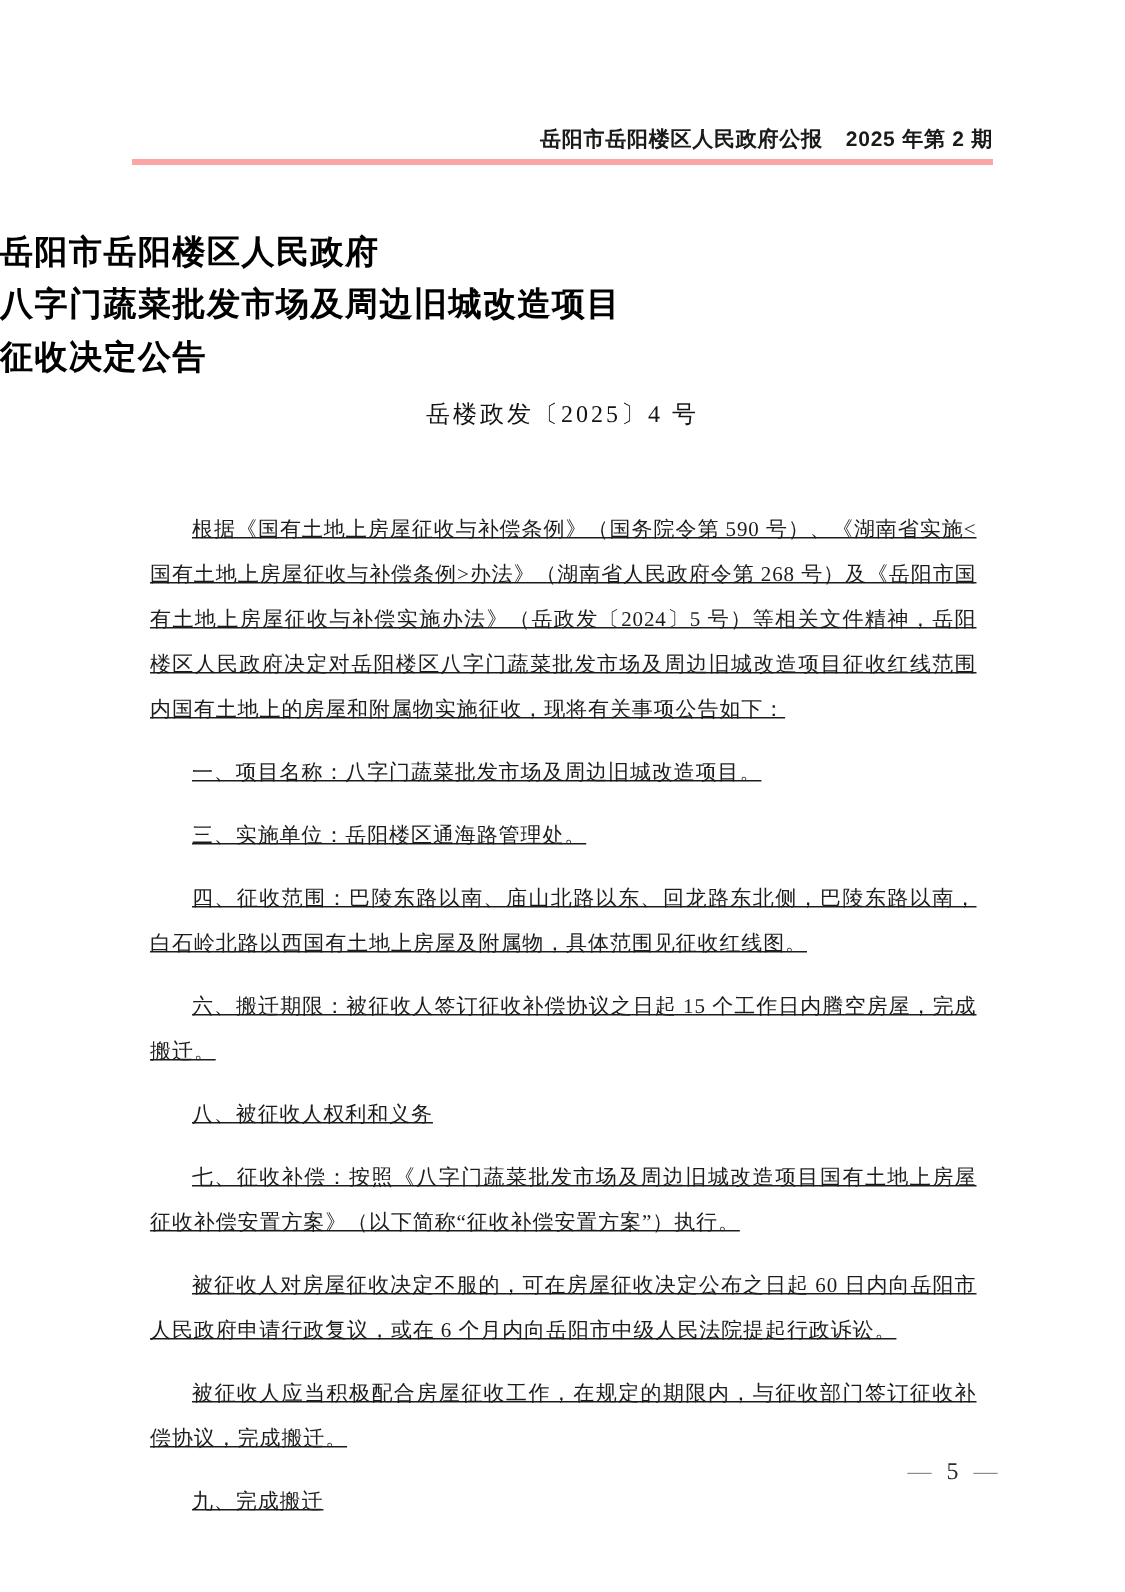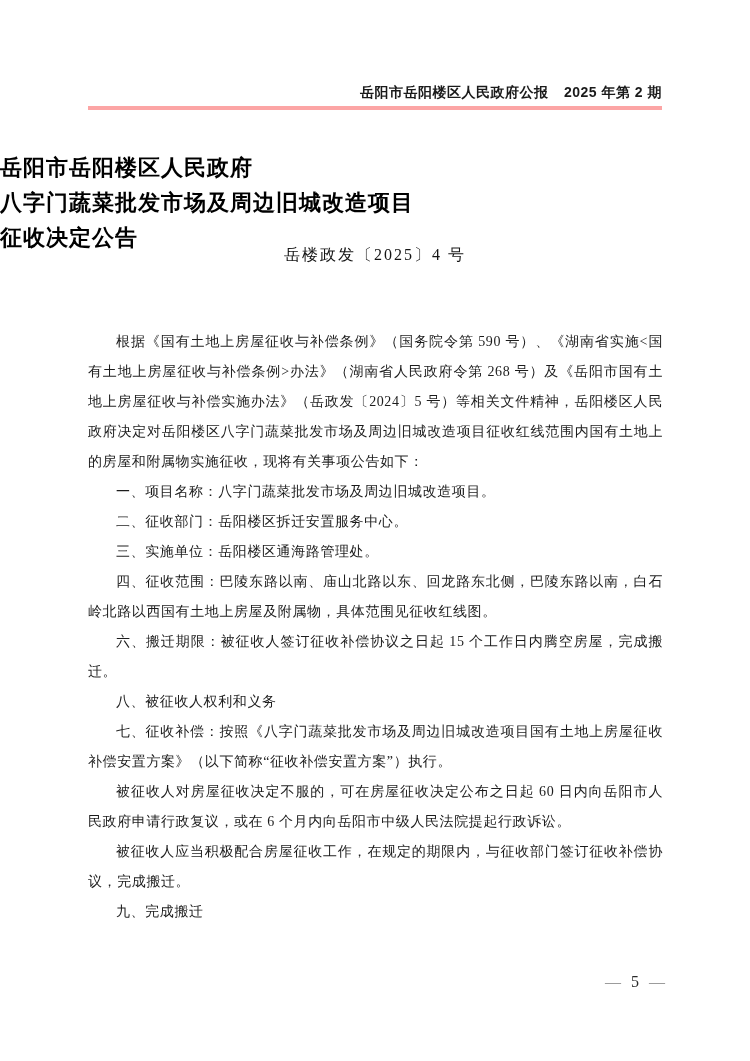--- a/index.html
+++ b/index.html
@@ -44,21 +44,21 @@
     font-family: "Liberation Serif", serif;
     font-weight: bold;
     font-size: 22px;
     line-height: 35px;
     color: #000000;
     letter-spacing: 1px;
   }
   
   .doc-number {
     position: absolute;
-    top: 245px;
+    top: 267px;
     left: 0;
     width: 100%;
     text-align: center;
     font-family: "Liberation Serif", serif;
     font-size: 16px;
     line-height: 20px;
     color: #141414;
     letter-spacing: 2px;
   }
   
@@ -69,22 +69,23 @@
     width: 575px;
     font-family: "Liberation Serif", serif;
     font-size: 14px;
     line-height: 30px;
     color: #1c1c1c;
     text-align: justify;
     text-justify: inter-character;
     letter-spacing: 0.6px;
   }
   .doc-body p {
-    margin: 0;
+    margin: 12px;
     text-indent: 2em;
+    text-decoration: underline;
   }
   
   .page-number {
     position: absolute;
     top: 972px;
     right: 85px;
     font-family: "Liberation Serif", serif;
     font-size: 16px;
     line-height: 20px;
     color: #2b2b2b;
@@ -111,21 +112,20 @@
     <div>岳阳市岳阳楼区人民政府</div>
     <div>八字门蔬菜批发市场及周边旧城改造项目</div>
     <div>征收决定公告</div>
   </div>
 
   <div class="doc-number">岳楼政发〔2025〕4 号</div>
 
   <div class="doc-body">
     <p>根据《国有土地上房屋征收与补偿条例》（国务院令第 590 号）、《湖南省实施&lt;国有土地上房屋征收与补偿条例&gt;办法》（湖南省人民政府令第 268 号）及《岳阳市国有土地上房屋征收与补偿实施办法》（岳政发〔2024〕5 号）等相关文件精神，岳阳楼区人民政府决定对岳阳楼区八字门蔬菜批发市场及周边旧城改造项目征收红线范围内国有土地上的房屋和附属物实施征收，现将有关事项公告如下：</p>
     <p>一、项目名称：八字门蔬菜批发市场及周边旧城改造项目。</p>
-    <p>二、征收部门：岳阳楼区拆迁安置服务中心。</p>
     <p>三、实施单位：岳阳楼区通海路管理处。</p>
     <p>四、征收范围：巴陵东路以南、庙山北路以东、回龙路东北侧，巴陵东路以南，白石岭北路以西国有土地上房屋及附属物，具体范围见征收红线图。</p>
     <p>六、搬迁期限：被征收人签订征收补偿协议之日起 15 个工作日内腾空房屋，完成搬迁。</p>
     <p>八、被征收人权利和义务</p>
     <p>七、征收补偿：按照《八字门蔬菜批发市场及周边旧城改造项目国有土地上房屋征收补偿安置方案》（以下简称“征收补偿安置方案”）执行。</p>
     <p>被征收人对房屋征收决定不服的，可在房屋征收决定公布之日起 60 日内向岳阳市人民政府申请行政复议，或在 6 个月内向岳阳市中级人民法院提起行政诉讼。</p>
     <p>被征收人应当积极配合房屋征收工作，在规定的期限内，与征收部门签订征收补偿协议，完成搬迁。</p>
     <p>九、完成搬迁</p>
   </div>
 

